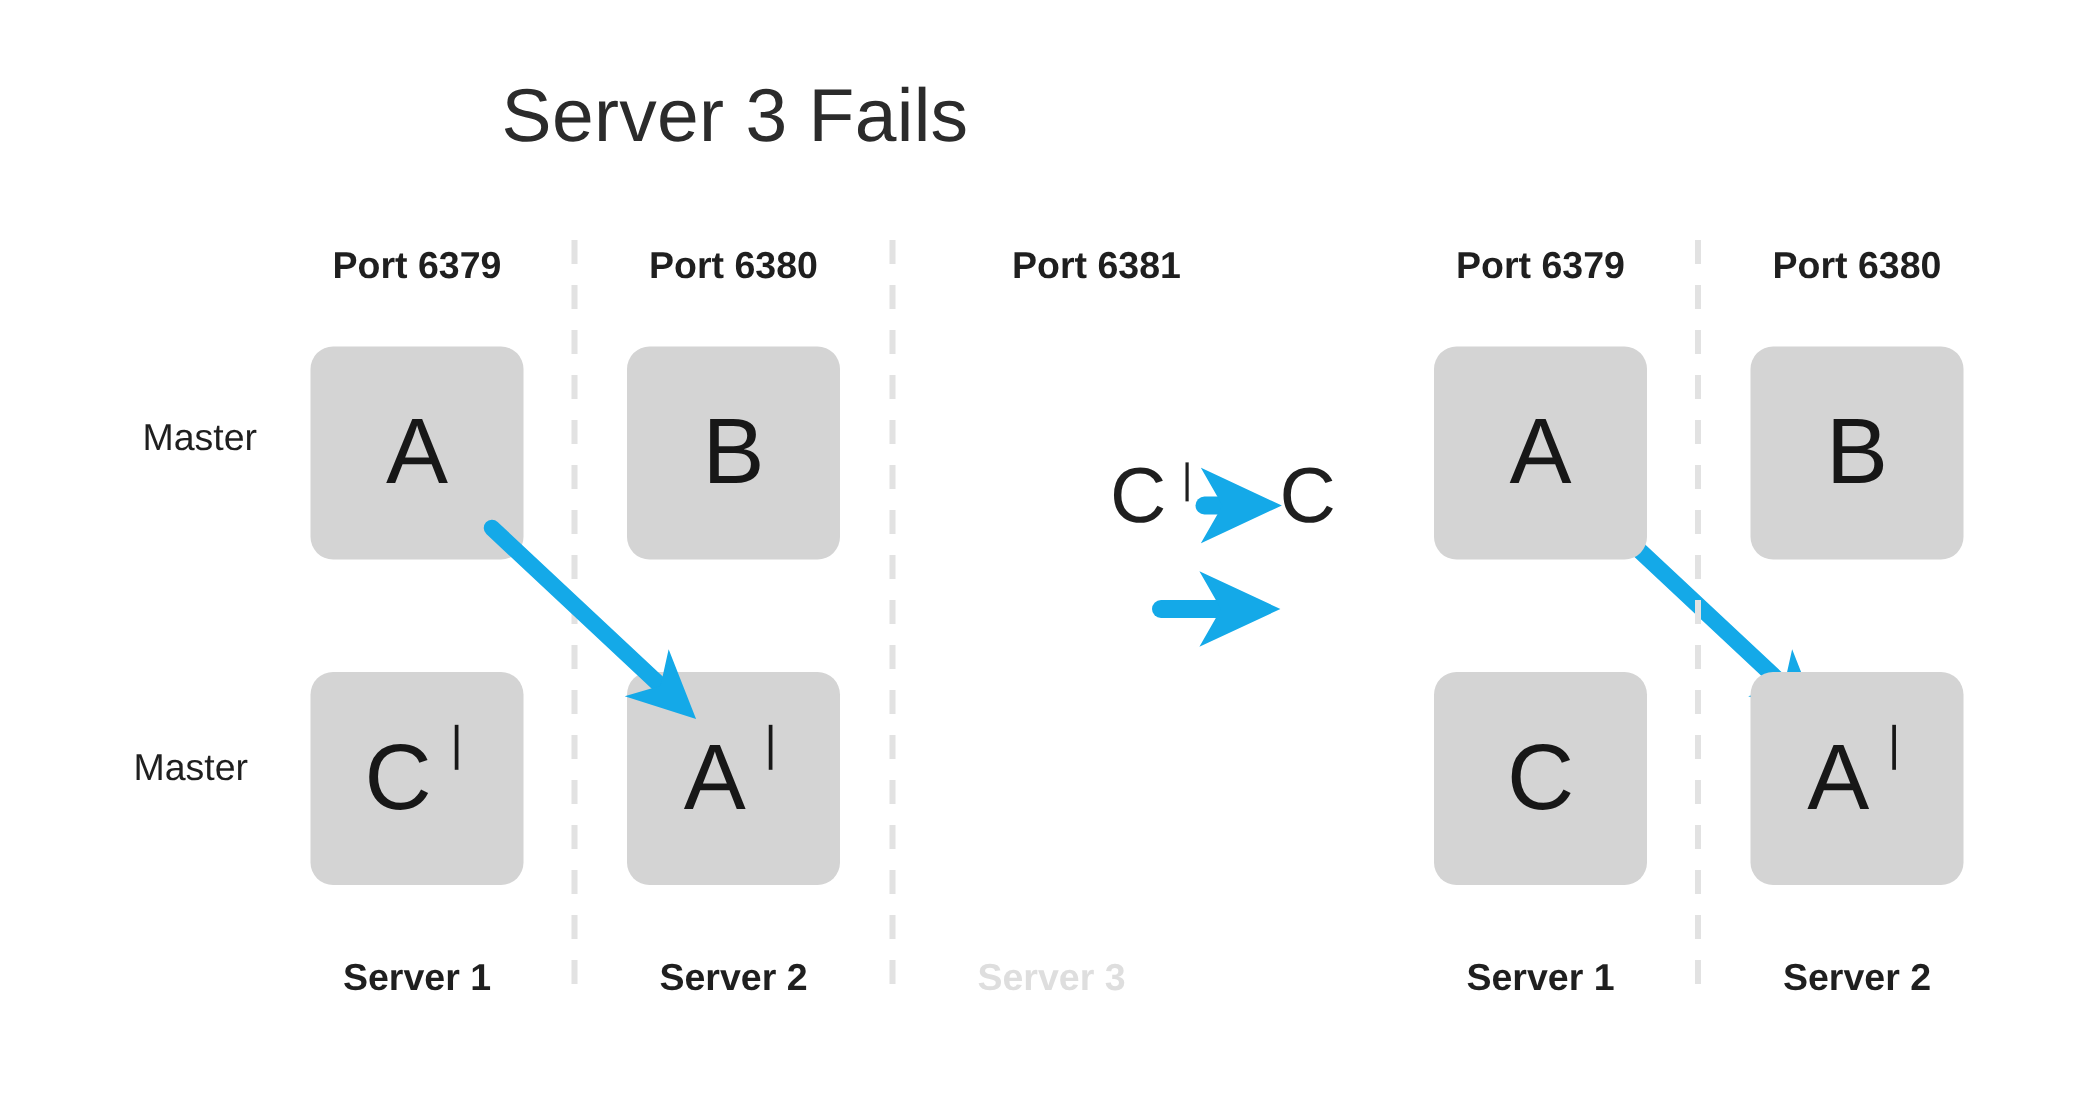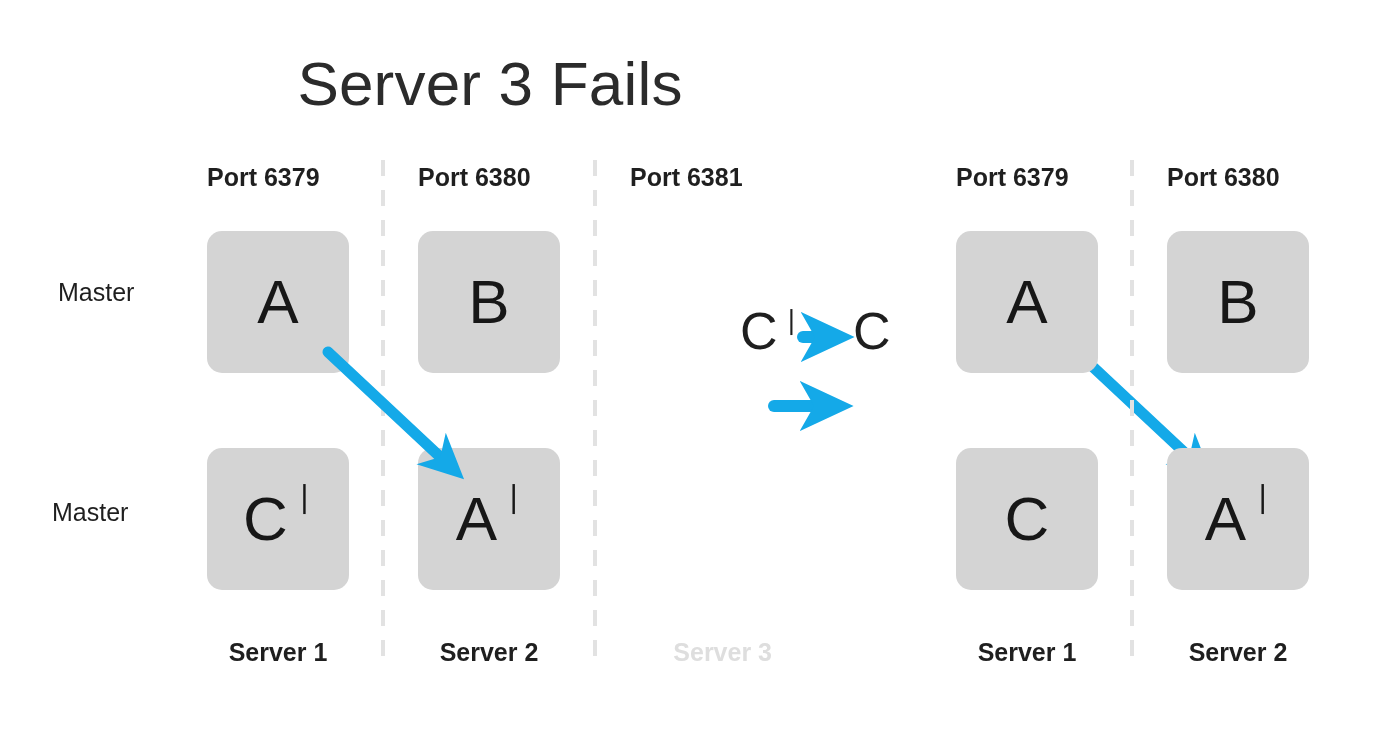--- a/index.html
+++ b/index.html
@@ -20,62 +20,63 @@
     overflow: hidden;
   }
 
   
   .title {
     position: absolute;
     left: 0;
     top: 48px;
     width: 980px;
     text-align: center;
-    font-size: 62px;
+    font-size: 50px;
     font-weight: 400;
     color: #2b2b2b;
     letter-spacing: 0.2px;
     white-space: nowrap;
   }
 
   
   .row-label {
     position: absolute;
     font-size: 25px;
     font-weight: 400;
     color: #1f1f1f;
     white-space: nowrap;
+    margin-left: 37px;
   }
   .row-label.master  { left: 58px;  top: 278px; }
   .row-label.replica { left: 52px;  top: 498px; }
 
   
   .port-label {
     position: absolute;
     top: 163px;
     width: 142px;
-    text-align: left;
+    text-align: center;
     font-size: 25px;
     font-weight: 600;
     color: #1f1f1f;
     white-space: nowrap;
   }
 
   
   .server-label {
     position: absolute;
     top: 638px;
     width: 142px;
     text-align: center;
     font-size: 25px;
     font-weight: 700;
     color: #1f1f1f;
     white-space: nowrap;
   }
-  .server-label.failed { color: #dedede; font-weight: 600; text-align: right; }
+  .server-label.failed { color: #dedede; font-weight: 600; }
 
   
   .node {
     position: absolute;
     width: 142px;
     height: 142px;
     background: #d4d4d4;
     border-radius: 15px;
     display: flex;
     align-items: center;
@@ -145,21 +146,21 @@
 
 <div id="stage">
 
   <div class="title">Server 3 Fails</div>
 
   <div class="row-label master">Master</div>
   <div class="row-label replica">Master</div>
 
   <div class="port-label" style="left:207px;">Port 6379</div>
   <div class="port-label" style="left:418px;">Port 6380</div>
-  <div class="port-label" style="left:630px;">Port 6381</div>
+  <div class="port-label" style="left:660px;">Port 6381</div>
 
   <div class="divider" style="left:381px;"></div>
   <div class="divider" style="left:593px;"></div>
 
   <div class="node" style="left:207px; top:231px;">
     <span class="glyph">A</span>
   </div>
   <div class="node" style="left:418px; top:231px;">
     <span class="glyph">B</span>
   </div>

